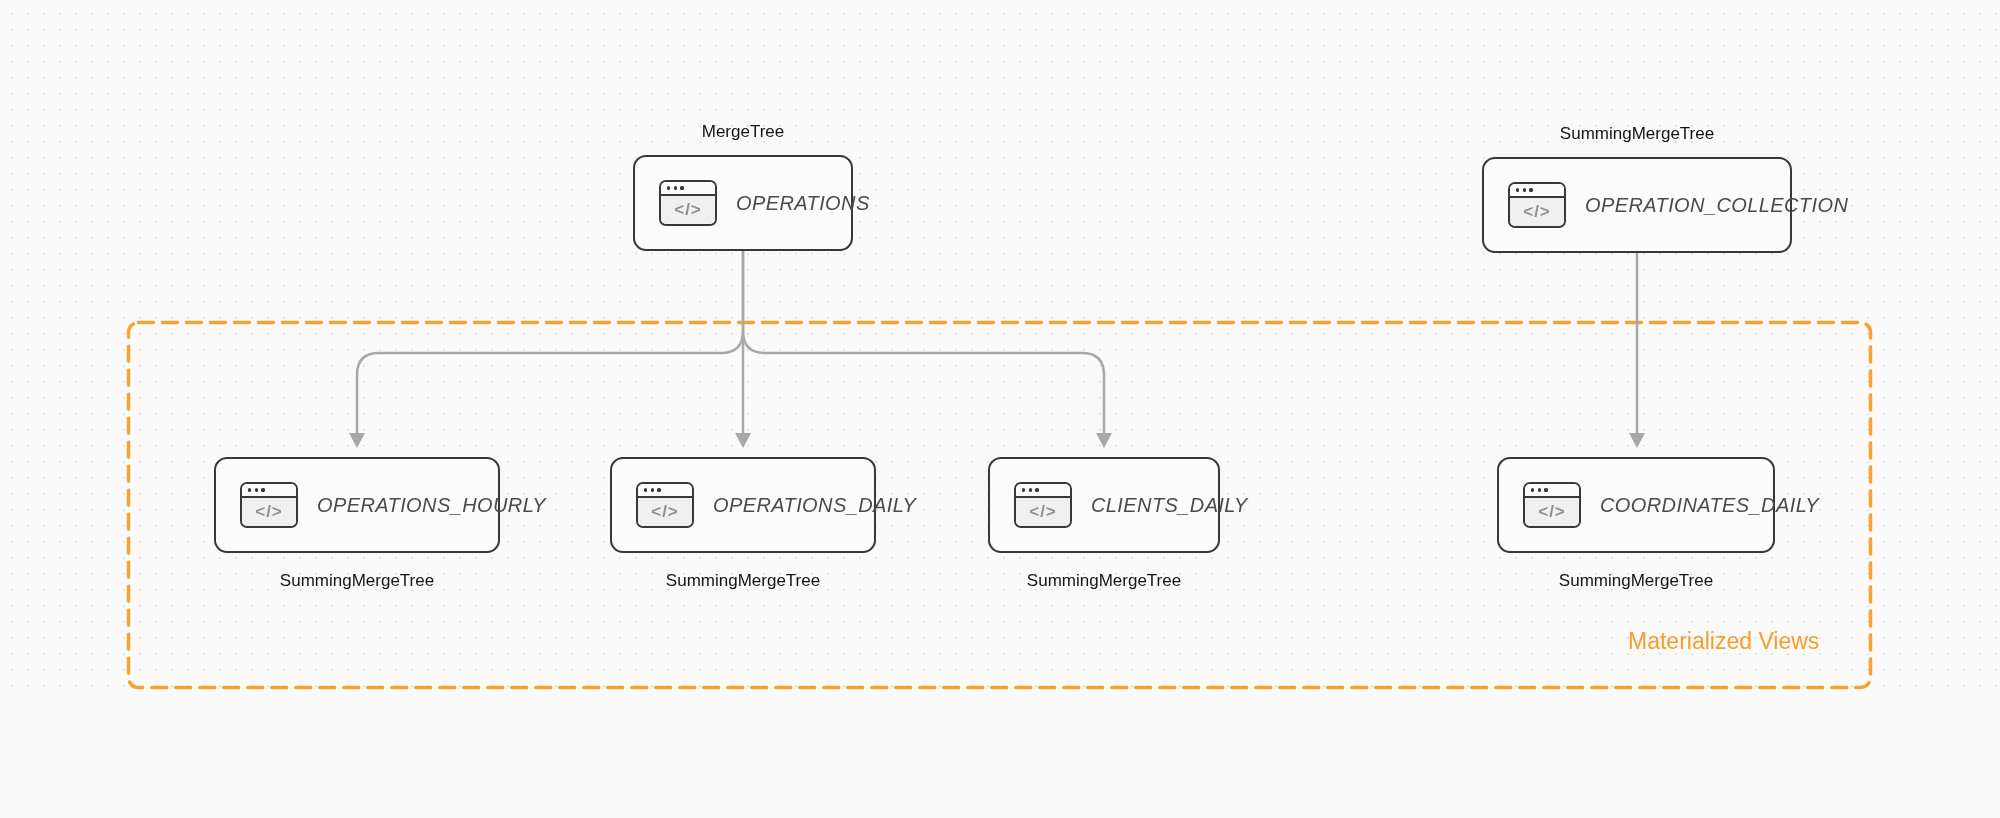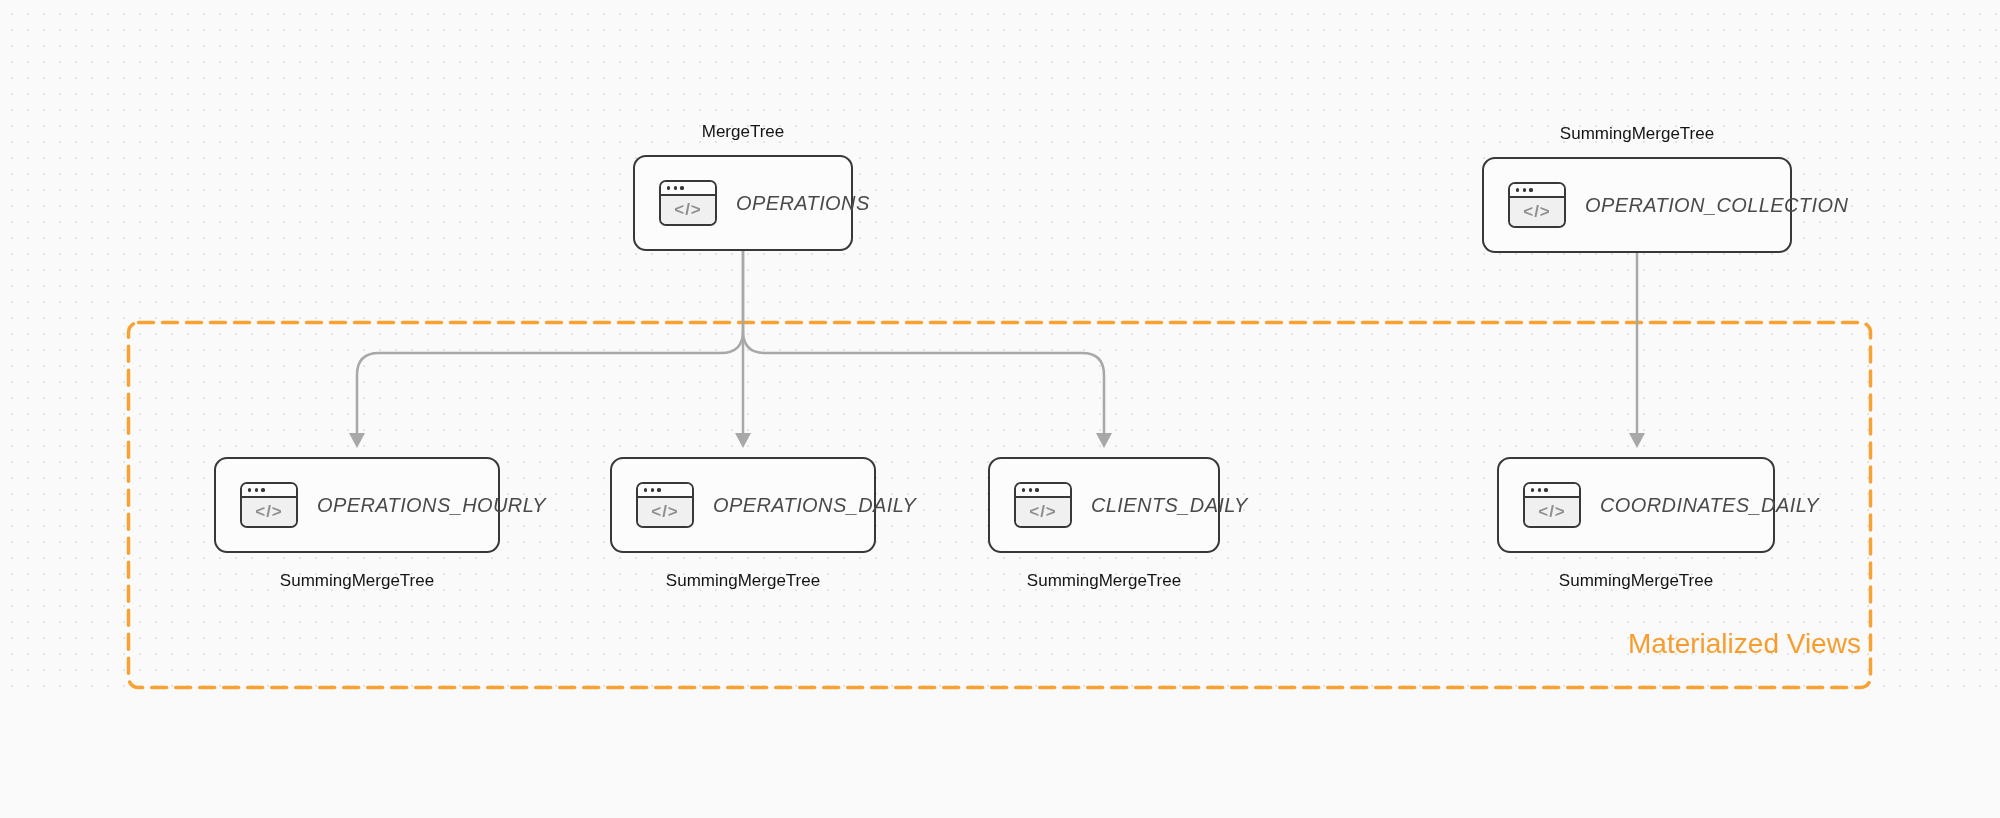--- a/index.html
+++ b/index.html
@@ -112,21 +112,21 @@
     letter-spacing: 1px;
     font-family: "Liberation Sans", "DejaVu Sans", sans-serif;
   }
 
   
   .group-label {
     position: absolute;
     left: 1628px;
     top: 628px;
     width: 210px;
-    font-size: 28px;
+    font-size: 23px;
     font-weight: 500;
     color: #f79d2d;
     white-space: nowrap;
   }
 </style>
 </head>
 <body>
 
 <div class="canvas">
 

